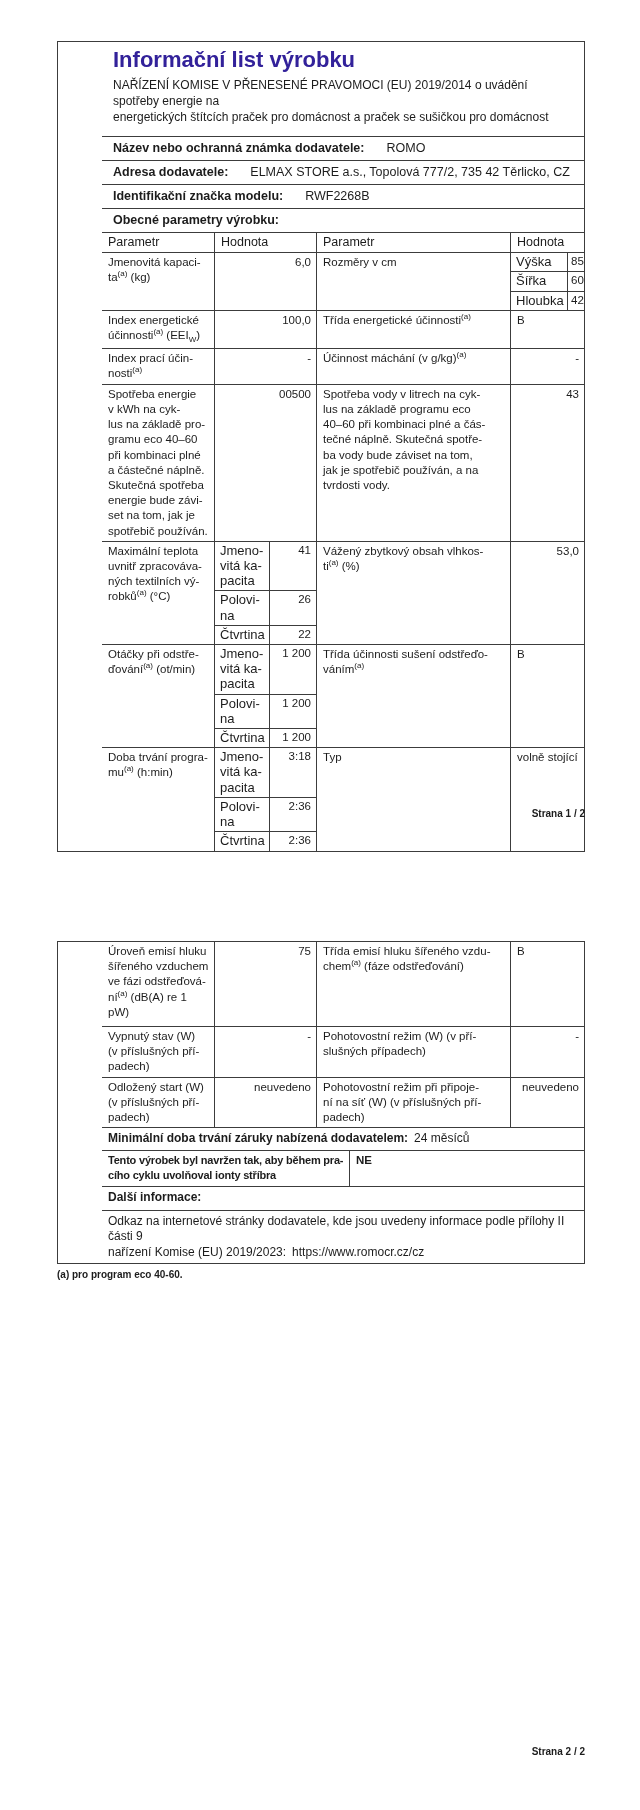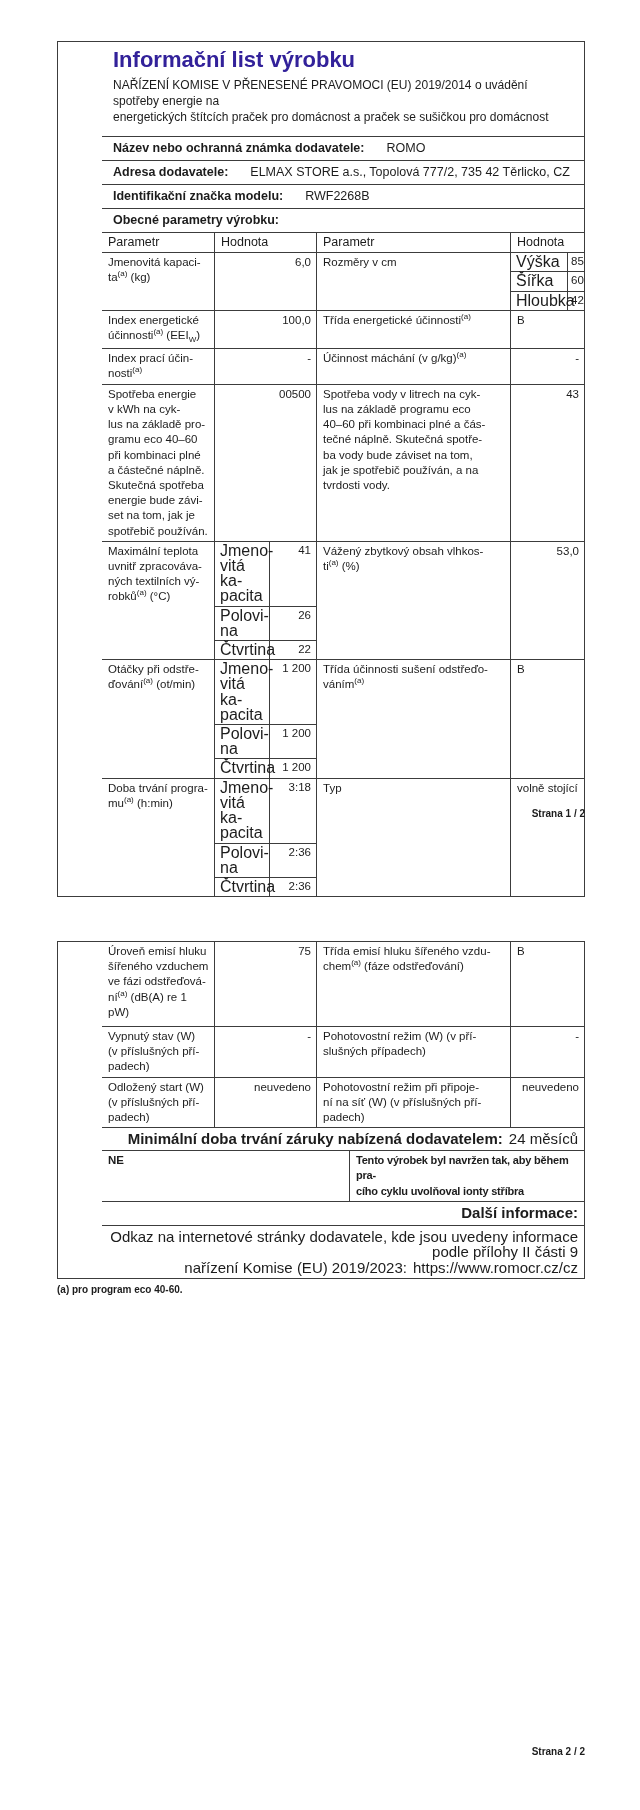--- a/index.html
+++ b/index.html
@@ -35,41 +35,41 @@
   .td + .td{border-left:1px solid var(--bd);}
   .thead .td{font-size:12.5px;}
   .num{text-align:right;padding-right:5px;}
   sup{font-size:8px;line-height:0;vertical-align:super;}
   sub{font-size:8px;line-height:0;vertical-align:sub;}
   
   .td.sub{padding:0;display:grid;grid-template-rows:auto auto 1fr;}
   .srow{display:grid;grid-template-columns:55px 1fr;box-sizing:border-box;}
   .srow + .srow{border-top:1px solid var(--bd);}
   .sub4 .srow{grid-template-columns:57px 1fr;}
-  .sk{padding:1px 3px 2px 5px;border-right:1px solid var(--bd);font-size:16px;line-height:15.2px;}
+  .sk{padding:1px 3px 2px 5px;border-right:1px solid var(--bd);font-size:13px;line-height:15.2px;}
   .sv{padding:1px 5px 2px 3px;text-align:right;font-size:11.5px;line-height:15.2px;}
   
   .h-head{min-height:19px;}
   .h-r1{min-height:52px;}
   .h-r2{min-height:38px;}
   .h-r3{min-height:36px;}
   .h-r4{min-height:153px;}
   .h-r5{min-height:101px;}
   .h-r6{min-height:101px;}
   .h-r7{min-height:97px;}
   
   .h-q1{min-height:84px;}
   .h-q2{min-height:47px;}
   .h-q3{min-height:47px;}
   .h-q4{min-height:23px;}
   .h-q5{min-height:31px;}
   .h-q6{min-height:24px;}
   .h-q7{min-height:36px;}
   .silver-cell{font-size:11px;letter-spacing:-0.2px;}
-  .fullcell{padding:3px 6px;font-size:15px;line-height:15.5px;text-align:right;}
+  .fullcell{padding:3px 6px;font-size:12px;line-height:15.5px;}
   .url{margin-left:6px;}
   .footnote{margin-top:5px;font-size:10px;font-weight:bold;}
   .pfoot{position:absolute;left:57px;width:528px;text-align:right;font-size:10px;font-weight:bold;}
   .pf1{top:808px;}
   .pf2{top:1746px;}
 </style>
 </head>
 <body>
 
 <div class="wrap p1wrap">
@@ -233,22 +233,22 @@
       <div class="td num">neuvedeno</div>
     </div>
 
     <div class="tr one h-q4">
       <div class="td fullcell">
         <span class="b">Minimální doba trvání záruky nabízená dodavatelem:</span><span class="url">24 měsíců</span>
       </div>
     </div>
 
     <div class="tr two h-q5">
+      <div class="td b silver-cell">Tento výrobek byl navržen tak, aby během pra-<br>cího cyklu uvolňoval ionty stříbra</div>
       <div class="td b">NE</div>
-      <div class="td b silver-cell">Tento výrobek byl navržen tak, aby během pra-<br>cího cyklu uvolňoval ionty stříbra</div>
     </div>
 
     <div class="tr one h-q6">
       <div class="td fullcell b">Další informace:</div>
     </div>
 
     <div class="tr one h-q7">
       <div class="td fullcell">
         <span>Odkaz na internetové stránky dodavatele, kde jsou uvedeny informace podle přílohy II části 9<br>nařízení Komise (EU) 2019/2023:</span><span class="url">https://www.romocr.cz/cz</span>
       </div>

